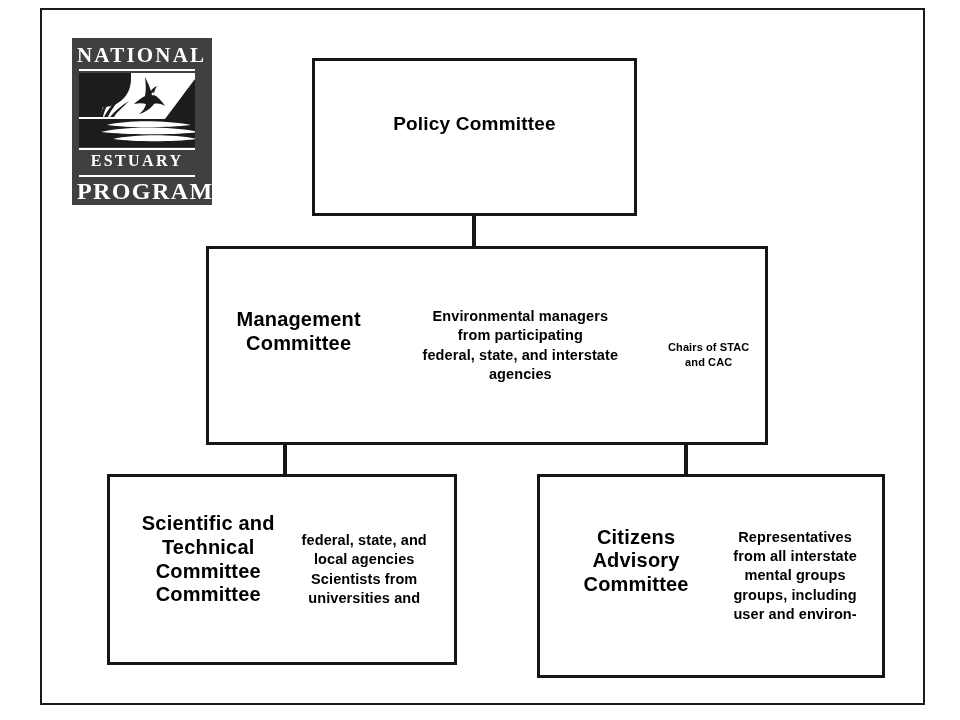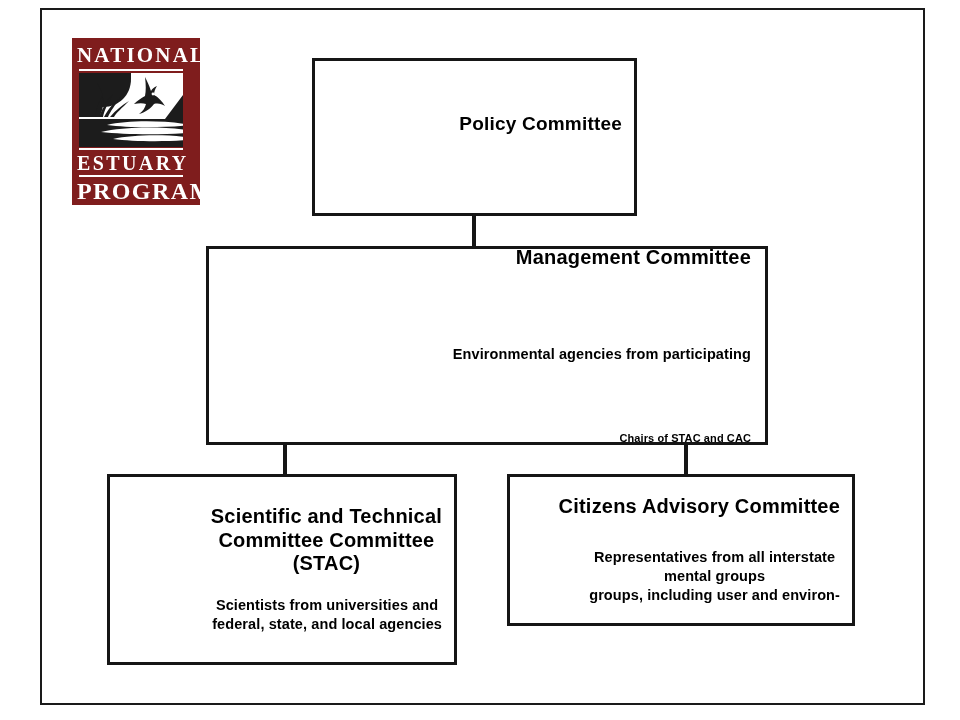--- a/index.html
+++ b/index.html
@@ -32,23 +32,23 @@
     border: 2px solid #1a1a1a;
     box-sizing: border-box;
     background: #ffffff;
   }
 
   
   .logo {
     position: absolute;
     left: 72px;
     top: 38px;
-    width: 128px;
+    width: 140px;
     height: 167px;
-    background: #7f1d1d;
+    background: #404040;
     box-sizing: border-box;
     padding: 5px 15px 5px 5px;
   }
   .logo-inner {
     position: relative;
     width: 100%;
     height: 100%;
   }
   .logo-word {
     position: absolute;
@@ -61,21 +61,21 @@
     letter-spacing: 1.6px;
     line-height: 1;
   }
   .logo-word-national {
     top: 2px;
     font-size: 21px;
     letter-spacing: 2.2px;
   }
   .logo-word-estuary {
     top: 110px;
-    font-size: 20px;
+    font-size: 16px;
     letter-spacing: 2.4px;
   }
   .logo-word-program {
     top: 136px;
     font-size: 24px;
     letter-spacing: 1.4px;
   }
   .logo-rule {
     position: absolute;
     left: 2px;
@@ -97,22 +97,21 @@
   }
   .logo-scene svg { display: block; }
 
   
   .node {
     position: absolute;
     border: 3px solid #161616;
     background: #ffffff;
     box-sizing: border-box;
     display: flex;
-    flex-direction: column;
-    align-items: flex-end;
+    align-items: center;
     justify-content: center;
     text-align: center;
     color: #000000;
     z-index: 2;
   }
   .node-title {
     font-size: 19px;
     font-weight: bold;
     line-height: 1.18;
     letter-spacing: 0.2px;
@@ -160,24 +159,24 @@
     left: 107px;
     top: 474px;
     width: 350px;
     height: 191px;
     padding: 10px 12px;
   }
   .node-stac .node-title { margin-bottom: 20px; margin-left: 8px; }
 
   
   .node-cac {
-    left: 507px;
+    left: 537px;
     top: 474px;
     width: 348px;
-    height: 152px;
+    height: 204px;
     padding: 10px 12px;
   }
   .node-cac .node-title { margin-bottom: 30px; }
 
   
   .connector {
     position: absolute;
     background: #161616;
     z-index: 1;
   }
@@ -254,36 +253,36 @@
   <div class="connector conn-mgmt-stac"></div>
   <div class="connector conn-mgmt-cac"></div>
 
   <div class="node node-policy">
     <div class="node-title">Policy Committee</div>
   </div>
 
   <div class="node node-management">
     <div class="node-title serifish">Management Committee</div>
     <div class="node-sub">
-      <div>Environmental agencies from participating</div>
+      <div>Environmental managers from participating</div>
+      <div>federal, state, and interstate agencies</div>
     </div>
     <div class="node-sub2">
       <div>Chairs of STAC and CAC</div>
     </div>
   </div>
 
   <div class="node node-stac">
     <div class="node-title serifish">
       <div>Scientific and Technical</div>
       <div>Committee Committee</div>
-      <div>(STAC)</div>
     </div>
     <div class="node-sub">
+      <div>federal, state, and local agencies</div>
       <div>Scientists from universities and</div>
-      <div>federal, state, and local agencies</div>
     </div>
   </div>
 
   <div class="node node-cac">
     <div class="node-title serifish">
       <div>Citizens Advisory Committee</div>
     </div>
     <div class="node-sub">
       <div>Representatives from all interstate</div>
       <div>mental groups</div>

